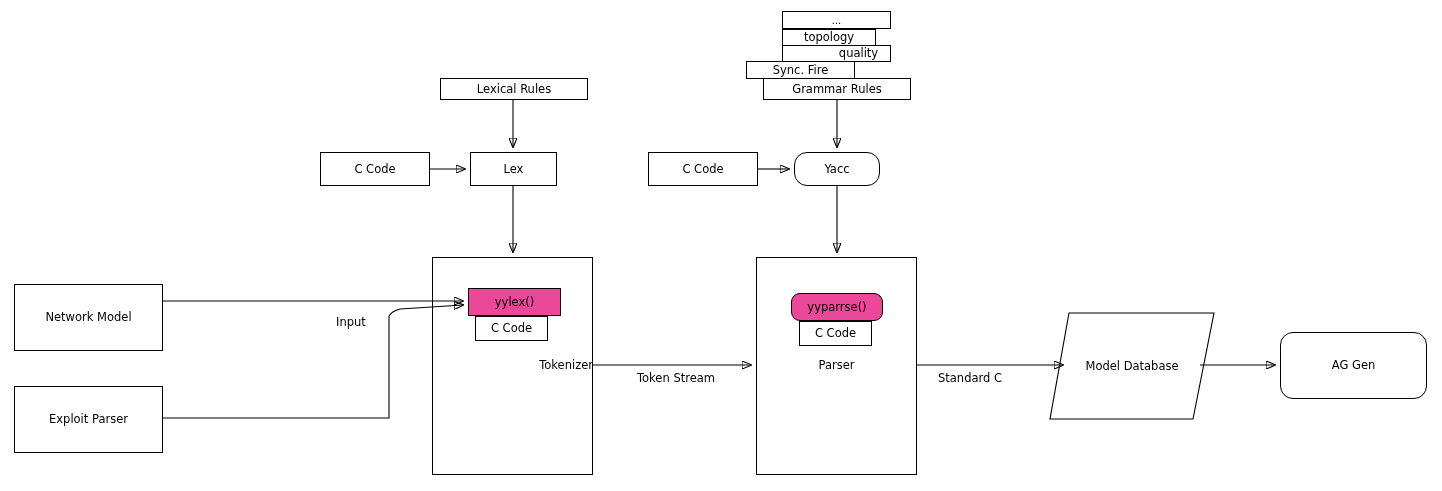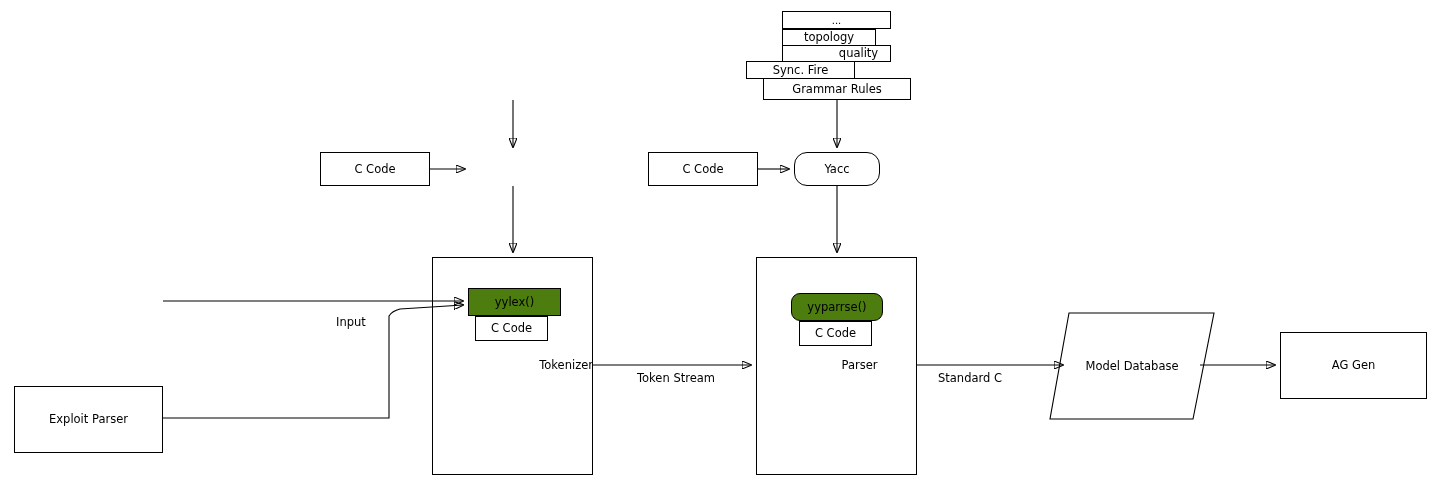--- a/index.html
+++ b/index.html
@@ -22,21 +22,21 @@
     background: #ffffff;
     display: flex;
     align-items: center;
     justify-content: center;
     font-size: 11.5px;
     color: #000000;
     line-height: 1.1;
     white-space: nowrap;
   }
   .node.gold {
-    background: #4d7c0f;
+    background: #ec4899;
     border: 1px solid #000000;
   }
   .container-node {
     position: absolute;
     box-sizing: border-box;
     border: 1px solid #000000;
     background: #ffffff;
   }
   .free-label {
     position: absolute;
@@ -64,46 +64,49 @@
 
 <div id="canvas">
 
   <div class="node" style="left:782px; top:11px; width:109px; height:18px; font-size:10px;">...</div>
   <div class="node" style="left:782px; top:29px; width:94px; height:17px;">topology</div>
   <div class="node" style="left:782px; top:45px; width:109px; height:17px;padding-left:44px;">quality</div>
   <div class="node" style="left:746px; top:61px; width:109px; height:18px;">Sync. Fire</div>
 
   <div class="node" style="left:763px; top:78px; width:148px; height:22px;">Grammar Rules</div>
 
+  <div class="node" style="left:440px; top:78px; width:148px; height:22px;">Lexical Rules</div>
 
   <div class="node" style="left:320px; top:152px; width:110px; height:34px;">C Code</div>
+  <div class="node" style="left:470px; top:152px; width:87px; height:34px;">Lex</div>
 
   <div class="node" style="left:648px; top:152px; width:110px; height:34px;">C Code</div>
   <div class="node" style="left:794px; top:152px; width:86px; height:34px;border-radius:13px;">Yacc</div>
 
+  <div class="node" style="left:14px; top:284px; width:149px; height:67px;">Network Model</div>
   <div class="node" style="left:14px; top:386px; width:149px; height:67px;">Exploit Parser</div>
 
   <div class="container-node" style="left:432px; top:257px; width:161px; height:218px;"></div>
   <div class="node gold" style="left:468px; top:288px; width:93px; height:28px;">yylex()</div>
   <div class="node" style="left:475px; top:316px; width:73px; height:25px;">C Code</div>
   <div class="free-label" style="left:432px; top:358px; width:161px; text-align:right;">Tokenizer</div>
 
   <div class="container-node" style="left:756px; top:257px; width:161px; height:218px;"></div>
   <div class="node gold" style="left:791px; top:293px; width:92px; height:28px;border-radius:9px;">yyparrse()</div>
   <div class="node" style="left:799px; top:321px; width:73px; height:25px;">C Code</div>
-  <div class="free-label" style="left:756px; top:358px; width:161px; text-align:center;margin-left:23px;">Parser</div>
+  <div class="free-label" style="left:756px; top:358px; width:161px; text-align:center;">Parser</div>
 
   <div style="position:absolute; left:1048px; top:311px; width:168px; height:110px;">
     <svg width="168" height="110" style="position:absolute;left:0;top:0;">
       <polygon points="21,2 166,2 145,108 2,108" fill="#ffffff" stroke="#000000" stroke-width="1.1"></polygon>
     </svg>
     <div class="free-label" style="left:0px; top:48px; width:168px; text-align:center;">Model Database</div>
   </div>
 
-  <div class="node" style="left:1280px; top:332px; width:147px; height:67px;">AG Gen</div>
+  <div class="node" style="left:1280px; top:332px; width:147px; height:67px;border-radius:13px;">AG Gen</div>
 
   <div class="free-label" style="left:336px; top:315px;">Input</div>
   <div class="free-label" style="left:637px; top:371px;">Token Stream</div>
   <div class="free-label" style="left:938px; top:371px;">Standard C</div>
 
   <svg class="edges" xmlns="http://www.w3.org/2000/svg">
     <defs>
       <marker id="arrow" markerWidth="10" markerHeight="8" refX="9" refY="4" orient="auto" markerUnits="userSpaceOnUse">
         <path d="M0,0 L10,4 L0,8 z" fill="#000000" stroke="none"></path>
       </marker>

